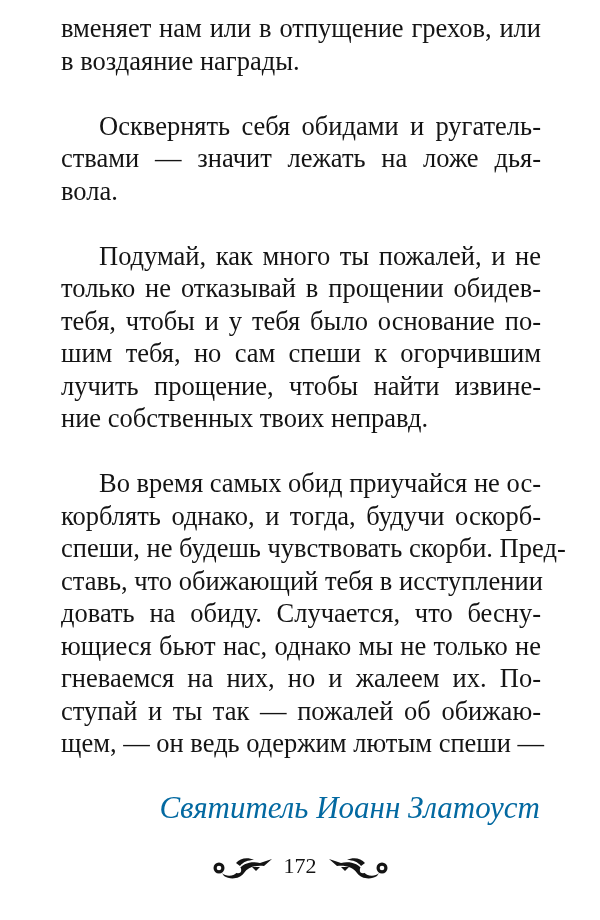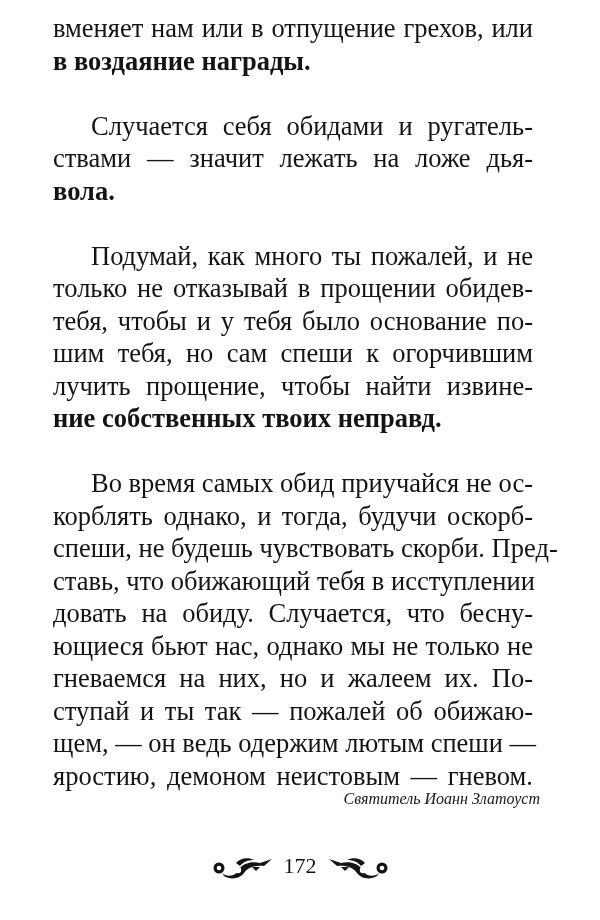--- a/index.html
+++ b/index.html
@@ -1,34 +1,34 @@
 <!DOCTYPE html>
 <html><head>
 <meta charset="utf-8">
 <style>
   html, body { margin: 0; padding: 0; background: #ffffff; }
   body { width: 600px; height: 920px; position: relative; overflow: hidden; }
   .page {
-    position: absolute; left: 53px; top: 12px; width: 480px;
+    position: absolute; left: 61px; top: 12px; width: 480px;
     font-family: "Liberation Serif", "DejaVu Serif", serif;
     font-size: 26.5px; line-height: 32.5px; color: #141414;
   }
   .para { margin: 0 0 32.5px 0; }
   .line {
     display: block; text-align: justify; text-align-last: justify;
     white-space: nowrap; height: 32.5px;
   }
-  .line.last { text-align-last: left; font-weight: bold; }
+  .line.last { text-align-last: left; }
   .line.indent { padding-left: 38px; }
   .line .t { display: inline-block; width: 100%; text-align: justify; text-align-last: justify; }
   .line.last .t { text-align-last: left; }
   .attribution {
     position: absolute; right: 60px; top: 790px;
     font-family: "Liberation Serif", "DejaVu Serif", serif;
-    font-style: italic; font-size: 16px; color: #0f172a;
+    font-style: italic; font-size: 31px; color: #0369a1;
   }
   .footer {
     position: absolute; left: 205px; top: 848px; width: 190px; height: 36px;
     display: flex; align-items: center; justify-content: center; gap: 6px;
   }
   .pagenum {
     font-family: "Liberation Serif", "DejaVu Serif", serif;
     font-size: 22px; color: #141414; padding: 0 4px;
   }
   .orn { width: 62px; height: 30px; display: block; }
@@ -37,21 +37,21 @@
 <body>
 
 <div class="page">
 
   <div class="para">
     <span class="line"><span class="t">вменяет нам или в отпущение грехов, или</span></span>
     <span class="line last"><span class="t">в воздаяние награды.</span></span>
   </div>
 
   <div class="para">
-    <span class="line indent"><span class="t">Случается себя обидами и ругатель-</span></span>
+    <span class="line indent"><span class="t">Осквернять себя обидами и ругатель-</span></span>
     <span class="line"><span class="t">ствами — значит лежать на ложе дья-</span></span>
     <span class="line last"><span class="t">вола.</span></span>
   </div>
 
   <div class="para">
     <span class="line indent"><span class="t">Подумай, как много ты пожалей, и не</span></span>
     <span class="line"><span class="t">только не отказывай в прощении обидев-</span></span>
     <span class="line"><span class="t">тебя, чтобы и у тебя было основание по-</span></span>
     <span class="line"><span class="t">шим тебя, но сам спеши к огорчившим</span></span>
     <span class="line"><span class="t">лучить прощение, чтобы найти извине-</span></span>
@@ -61,21 +61,20 @@
   <div class="para">
     <span class="line indent"><span class="t">Во время самых обид приучайся не ос-</span></span>
     <span class="line"><span class="t">корблять однако, и тогда, будучи оскорб-</span></span>
     <span class="line"><span class="t">спеши, не будешь чувствовать скорби. Пред-</span></span>
     <span class="line"><span class="t">ставь, что обижающий тебя в исступлении</span></span>
     <span class="line"><span class="t">довать на обиду. Случается, что бесну-</span></span>
     <span class="line"><span class="t">ющиеся бьют нас, однако мы не только не</span></span>
     <span class="line"><span class="t">гневаемся на них, но и жалеем их. По-</span></span>
     <span class="line"><span class="t">ступай и ты так — пожалей об обижаю-</span></span>
     <span class="line"><span class="t">щем, — он ведь одержим лютым спеши —</span></span>
-    <span class="line"><span class="t">яростию, демоном неистовым — гневом.</span></span>
   </div>
 </div>
 
 <div class="attribution">Святитель Иоанн Златоуст</div>
 
 <div class="footer">
   <svg class="orn" viewBox="0 0 62 30">
     <g fill="#141414">
       <circle cx="7" cy="17" r="5.5"></circle>
       <circle cx="7" cy="17" r="2.3" fill="#fff"></circle>

